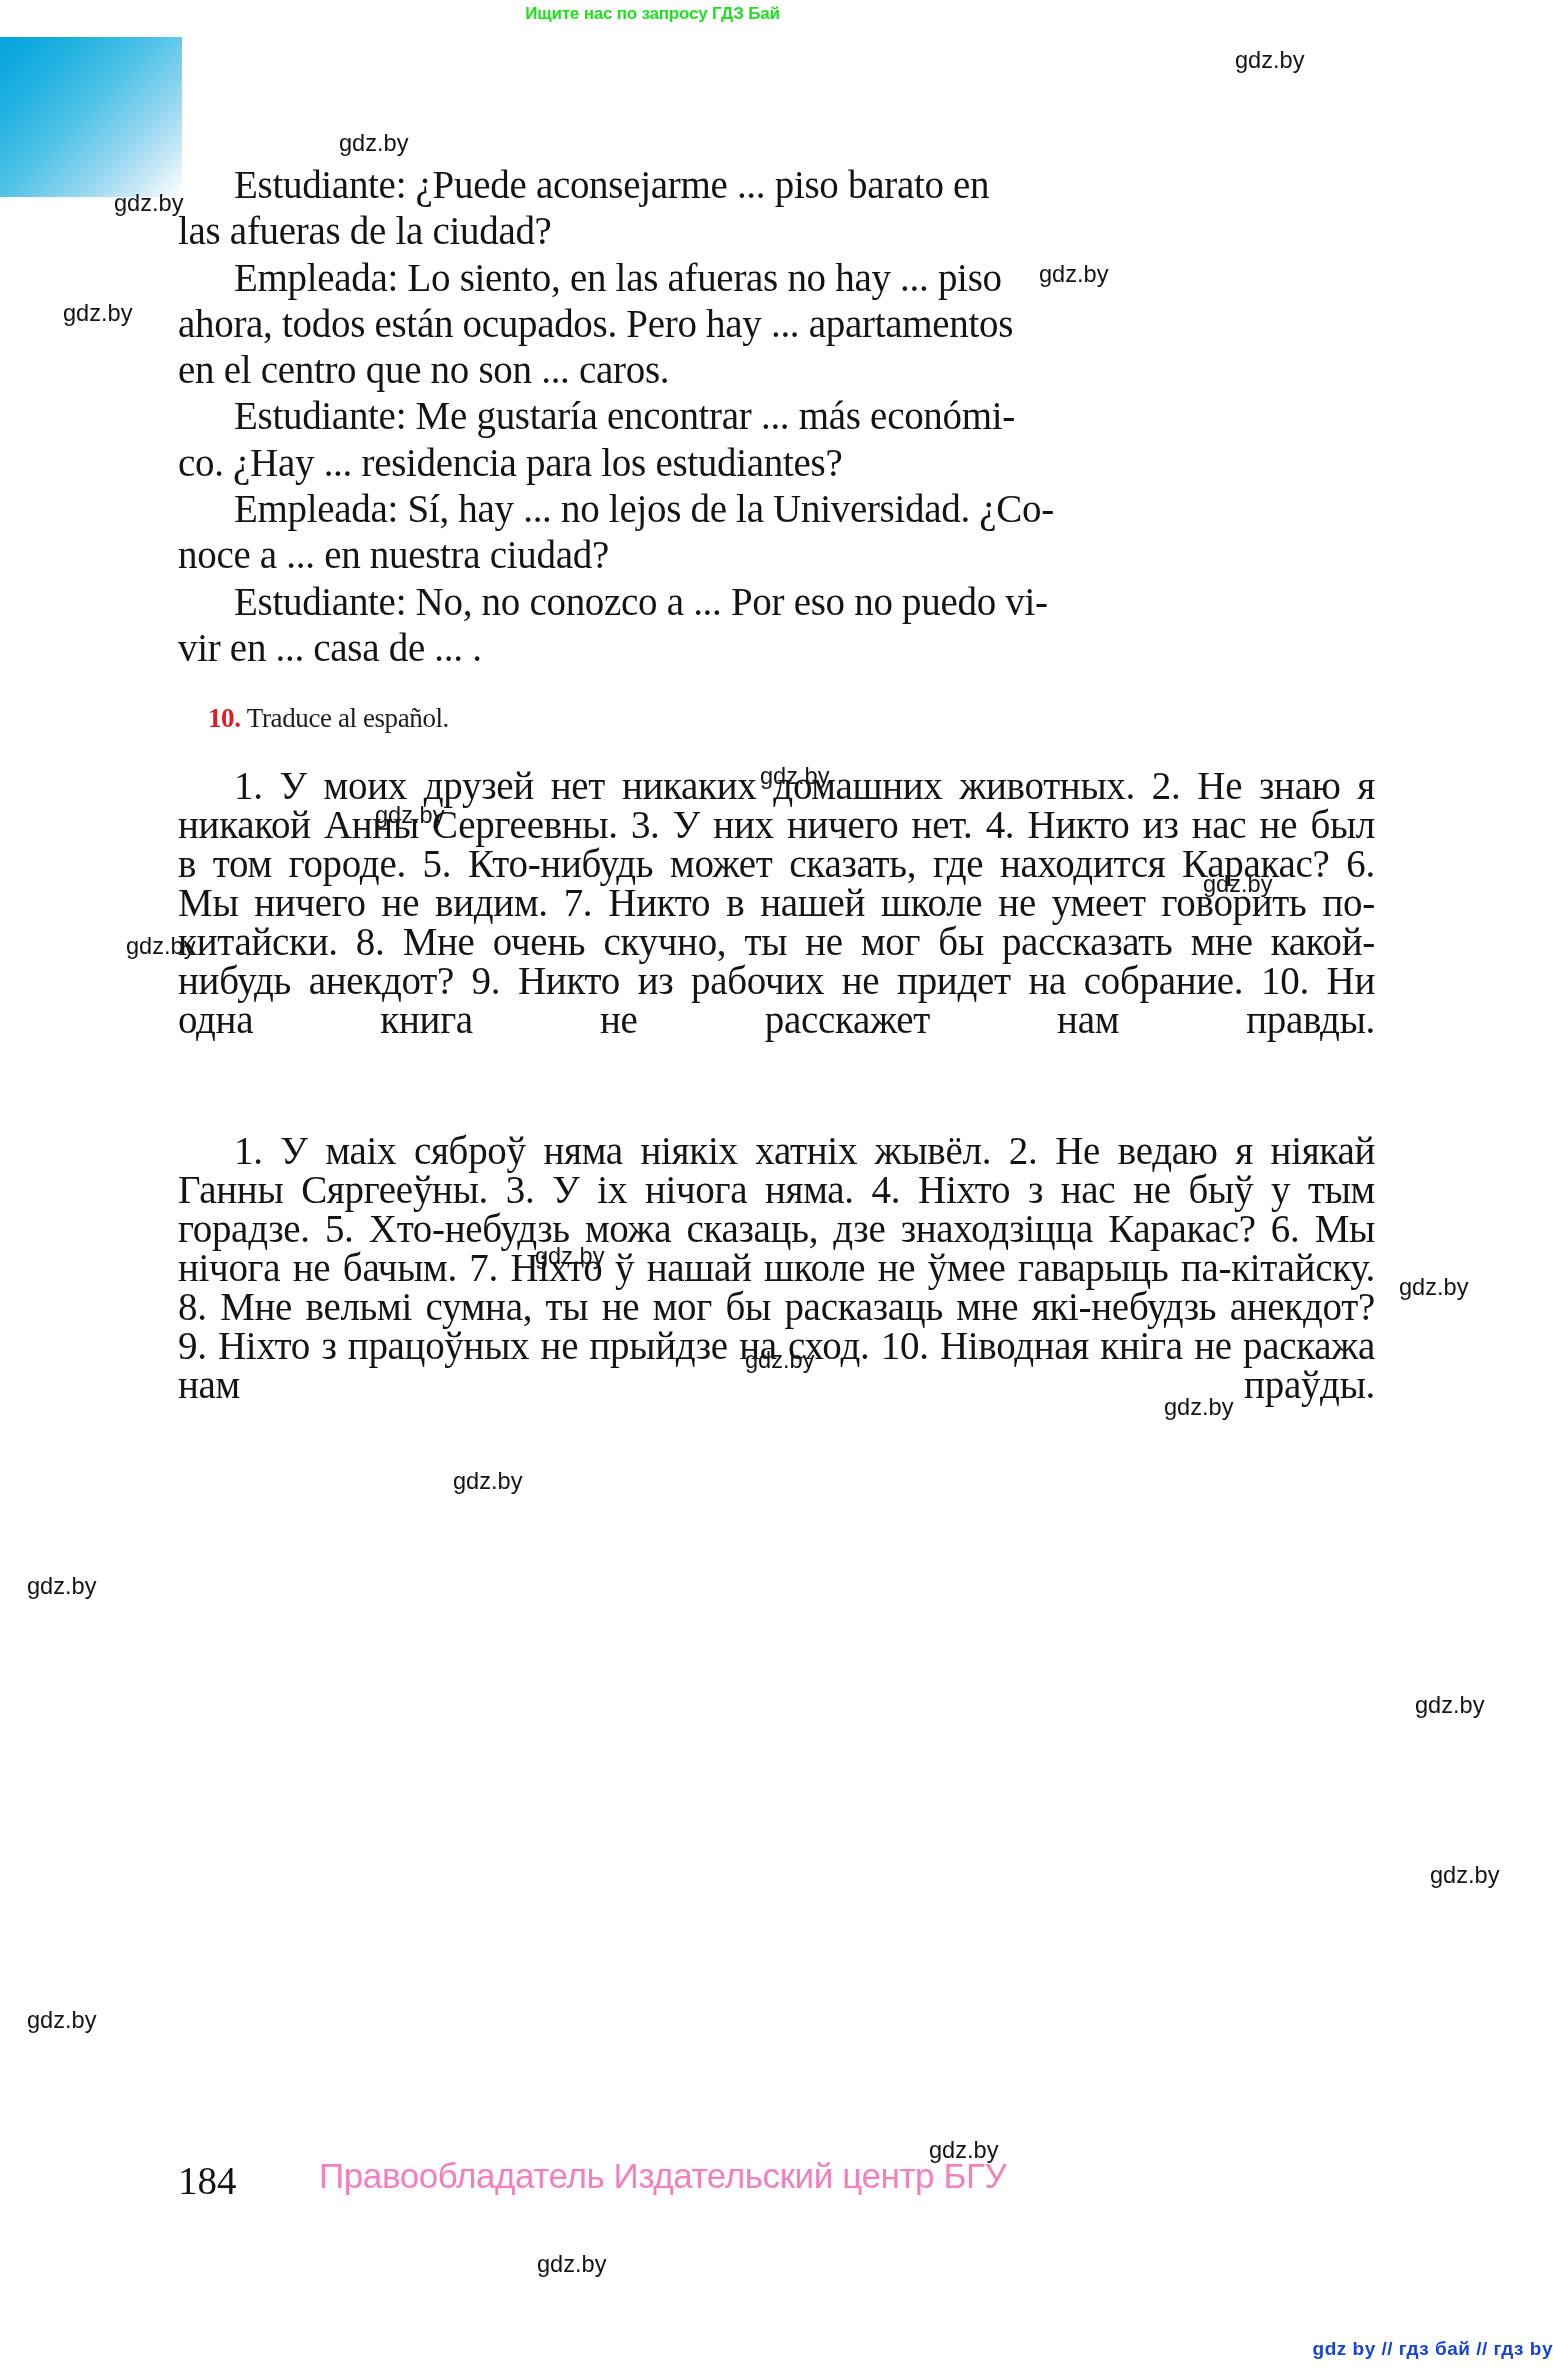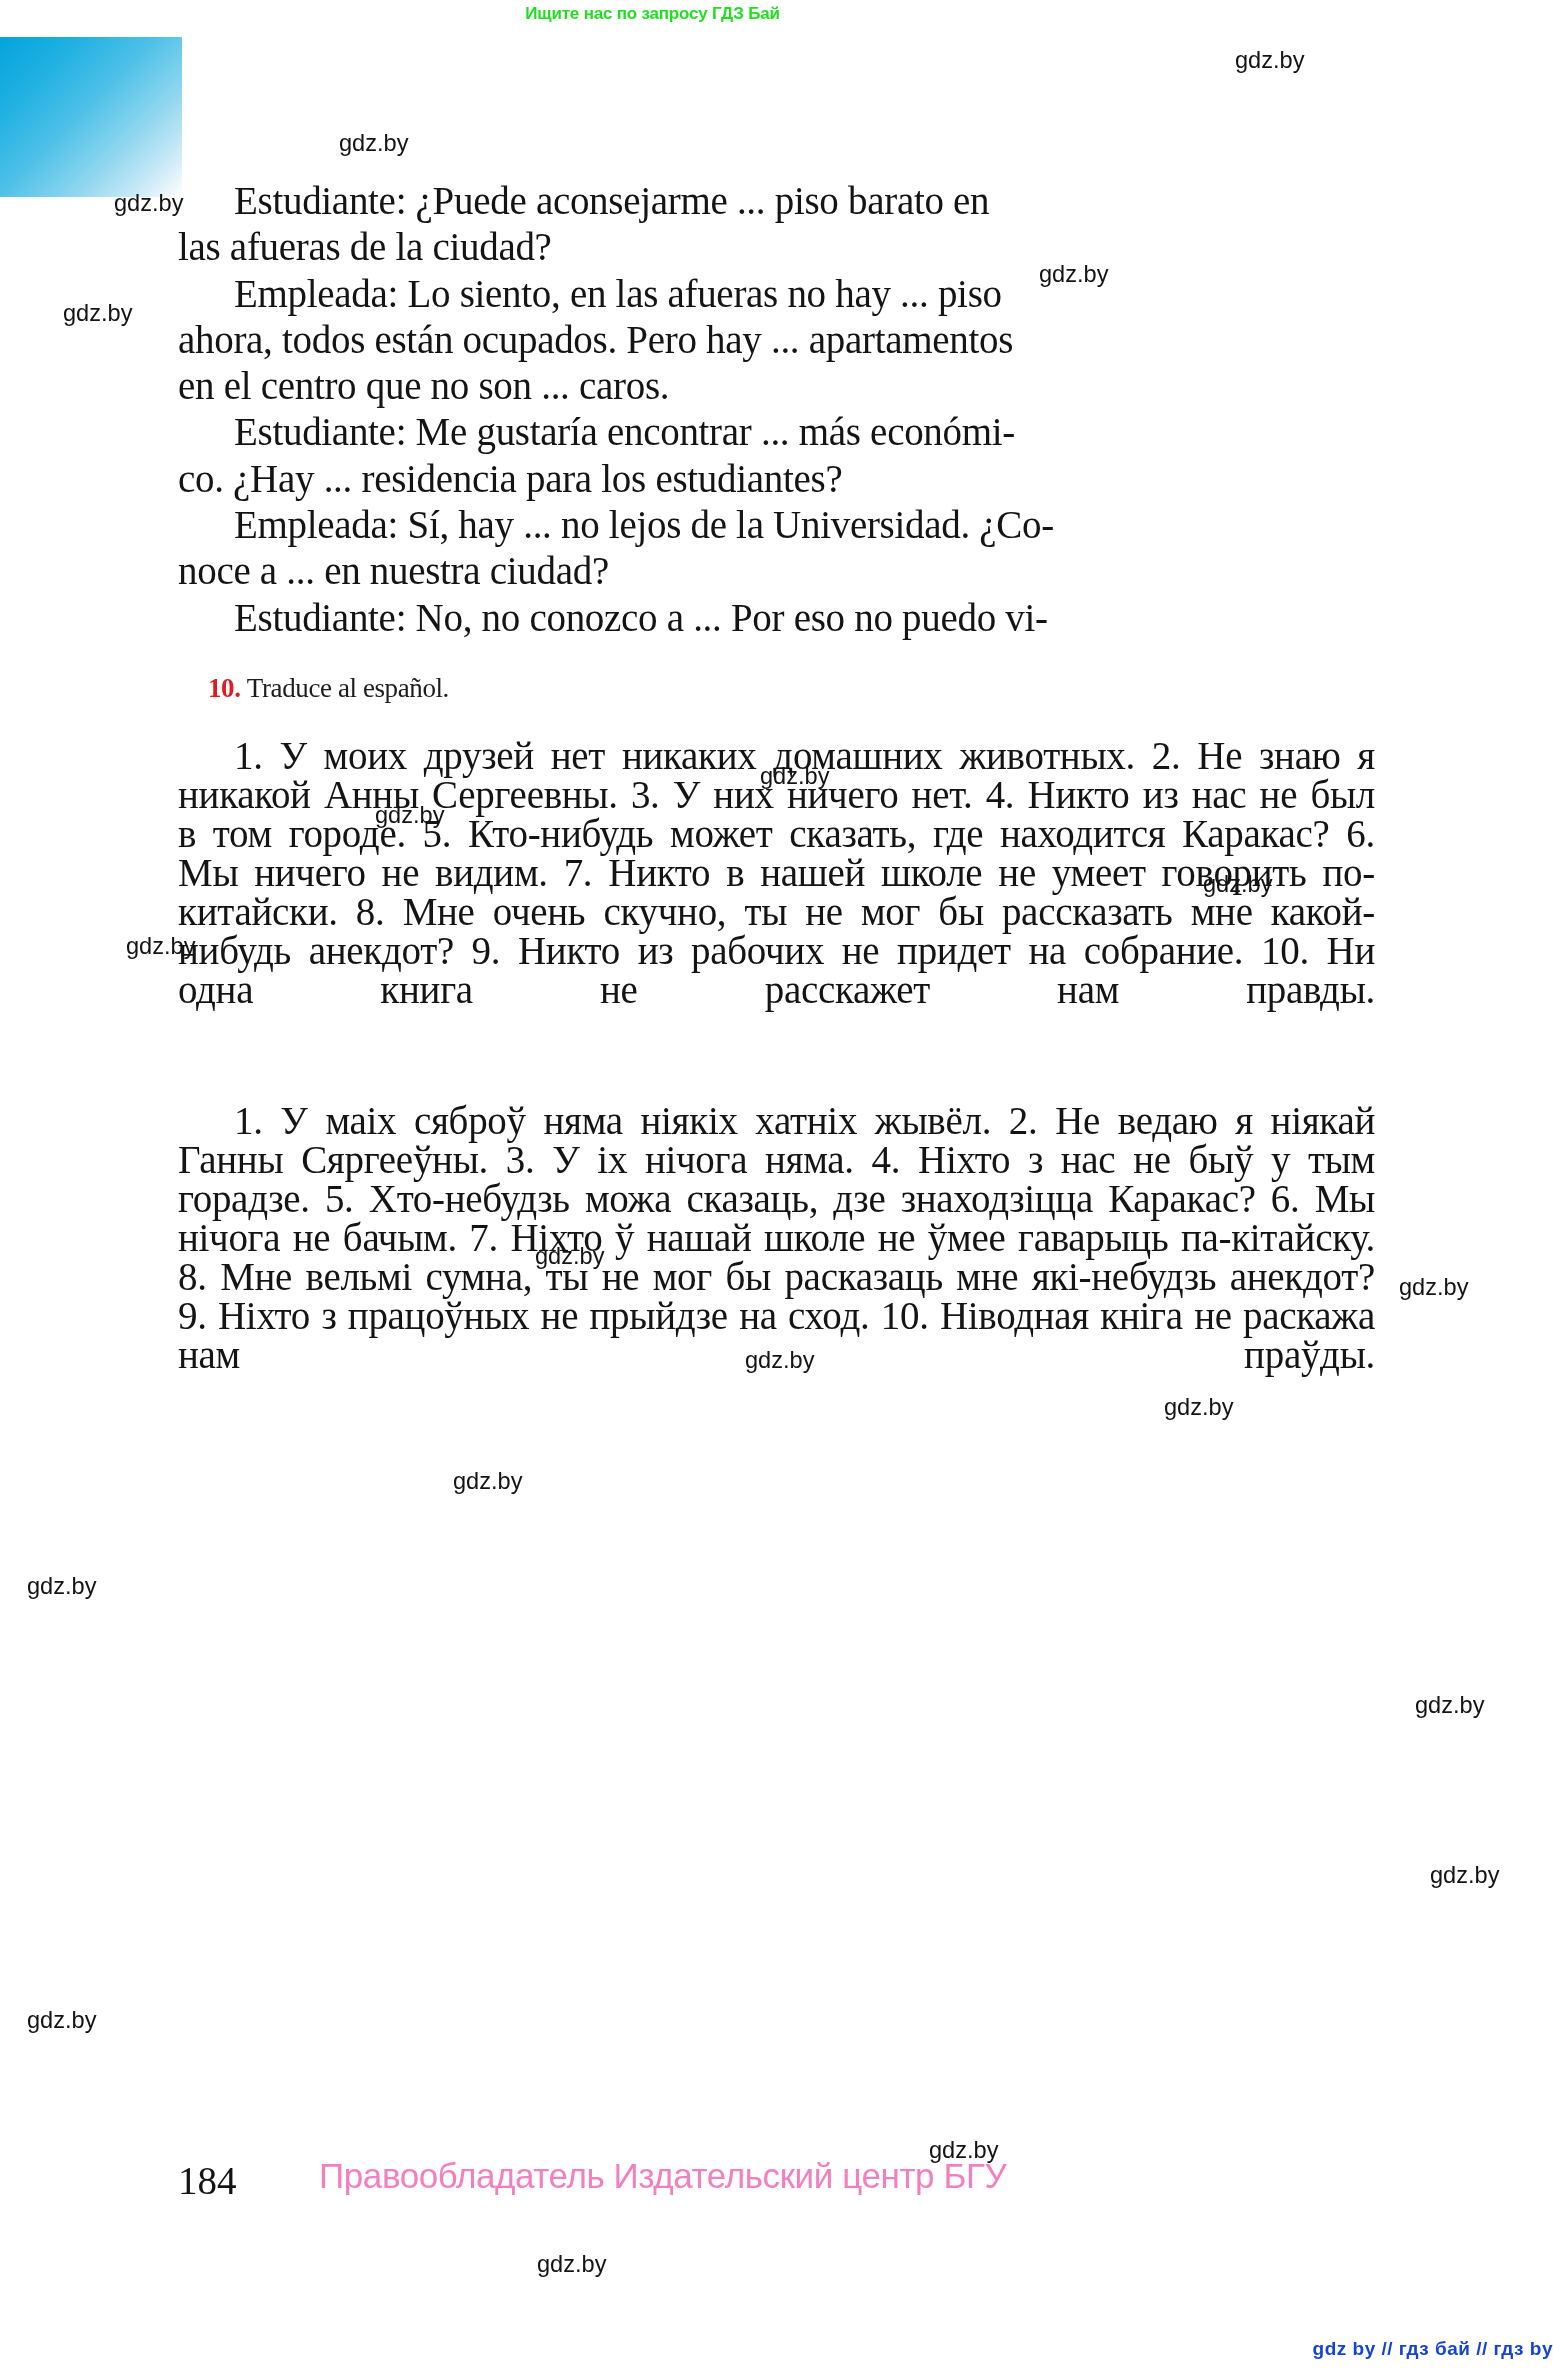--- a/index.html
+++ b/index.html
@@ -44,21 +44,21 @@
         #4cc0e8 45%,
         #8fd6ef 68%,
         #cdeaf7 86%,
         #ffffff 100%);
   }
 
   
   .page-body {
     position: absolute;
     left: 178px;
-    top: 181px;
+    top: 165px;
     width: 1197px;
   }
 
   .es-block, .ru-block, .be-block {
     font-family: "Liberation Serif", serif;
     font-size: 39px;
     line-height: 1.0;
     text-align: justify;
     color: #141414;
     letter-spacing: -0.3px;
@@ -158,20 +158,21 @@
     <span class="es-line indent">Estudiante: ¿Puede aconsejarme ... piso barato en</span>
     <span class="es-line">las afueras de la ciudad?</span>
     <span class="es-line indent">Empleada: Lo siento, en las afueras no hay ... piso</span>
     <span class="es-line">ahora, todos están ocupados. Pero hay ... apartamentos</span>
     <span class="es-line">en el centro que no son ... caros.</span>
     <span class="es-line indent">Estudiante: Me gustaría encontrar ... más económi-</span>
     <span class="es-line">co. ¿Hay ... residencia para los estudiantes?</span>
     <span class="es-line indent">Empleada: Sí, hay ... no lejos de la Universidad. ¿Co-</span>
     <span class="es-line">noce a ... en nuestra ciudad?</span>
     <span class="es-line indent">Estudiante: No, no conozco a ... Por eso no puedo vi-</span>
+    <span class="es-line">vir en ... casa de ... .</span>
   </div>
 
   <div class="ex-heading">
     <span class="ex-num">10.</span><span>Traduce al español.</span>
   </div>
 
   <div class="ru-block">
     <p class="para">1. У моих друзей нет никаких домашних животных. 2. Не знаю я никакой Анны Сергеевны. 3. У них ничего нет. 4. Никто из нас не был в том городе. 5. Кто-нибудь может сказать, где находится Каракас? 6. Мы ничего не видим. 7. Никто в нашей школе не умеет говорить по-китайски. 8. Мне очень скучно, ты не мог бы рассказать мне какой-нибудь анекдот? 9. Никто из рабочих не придет на собрание. 10. Ни одна книга не расскажет нам правды.</p>
   </div>
 

